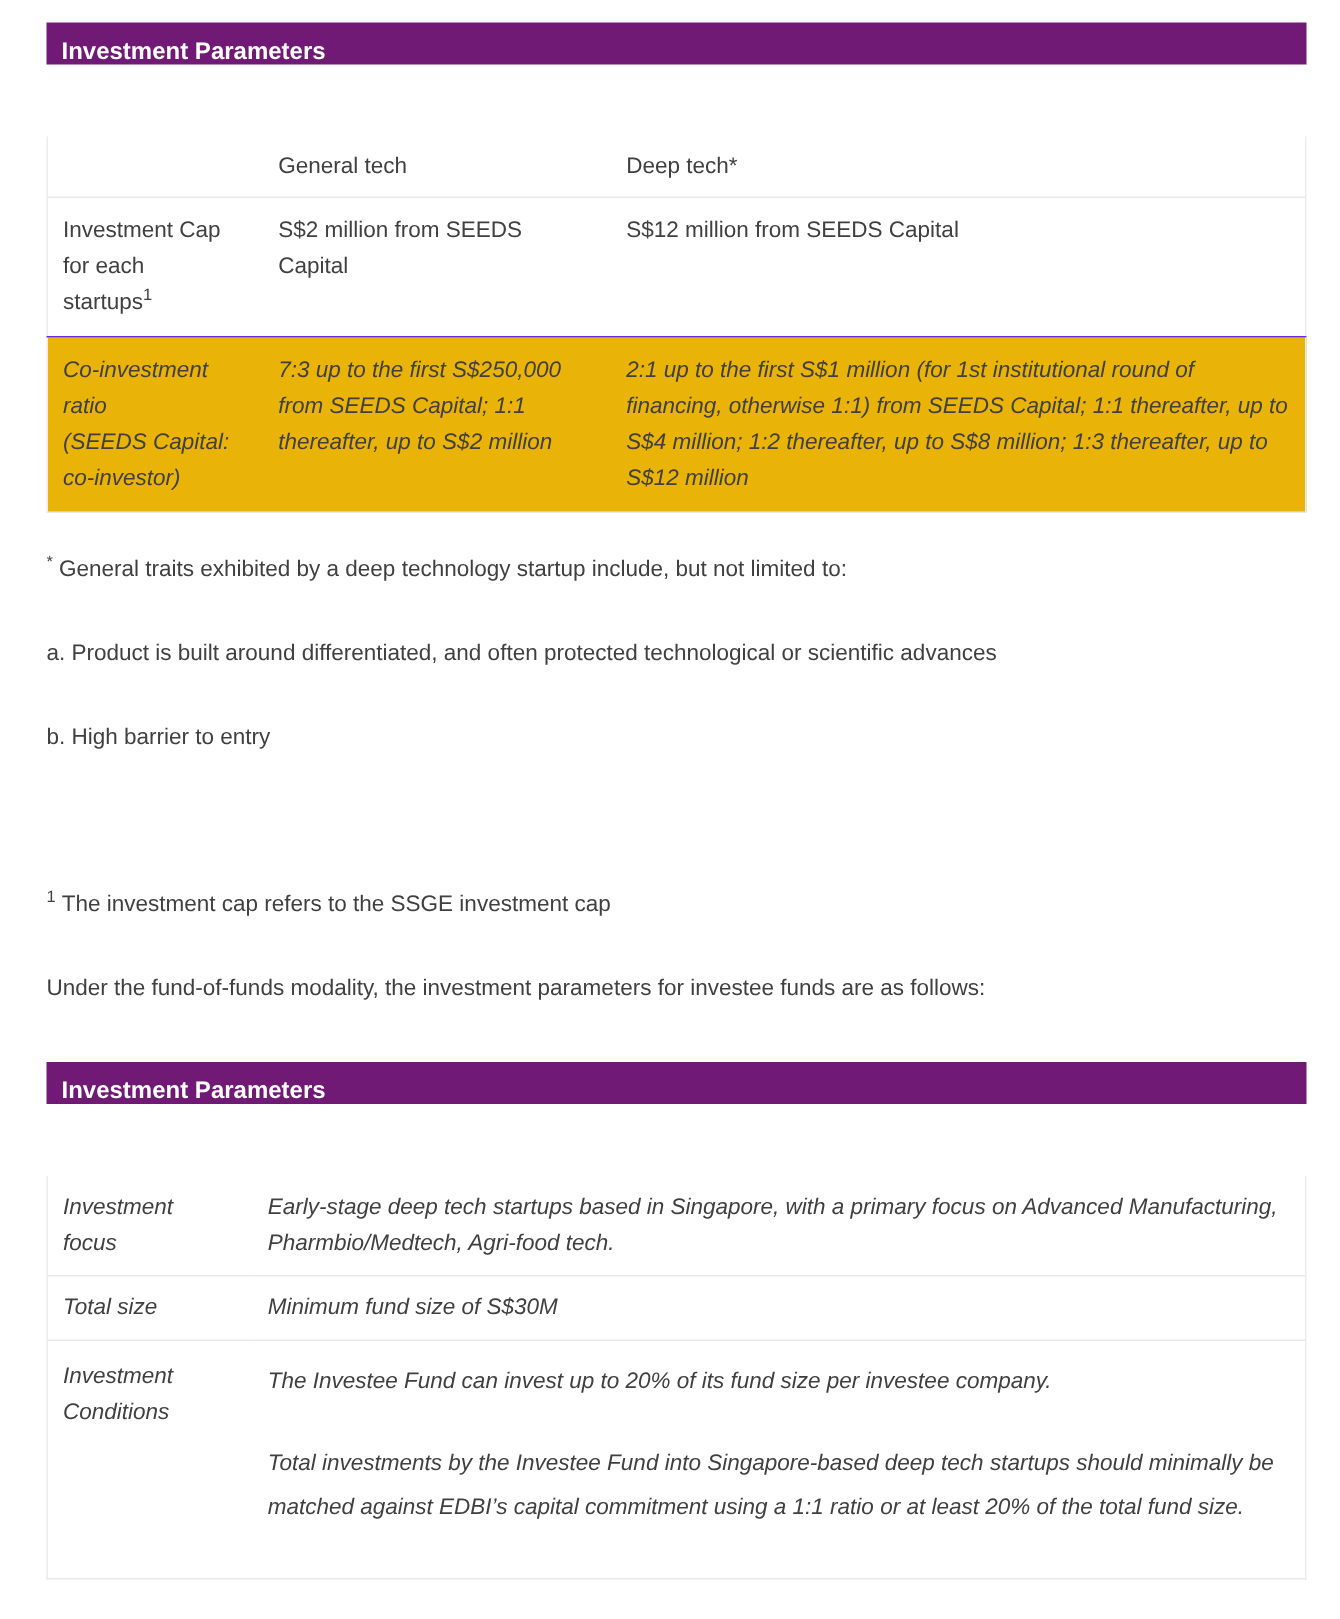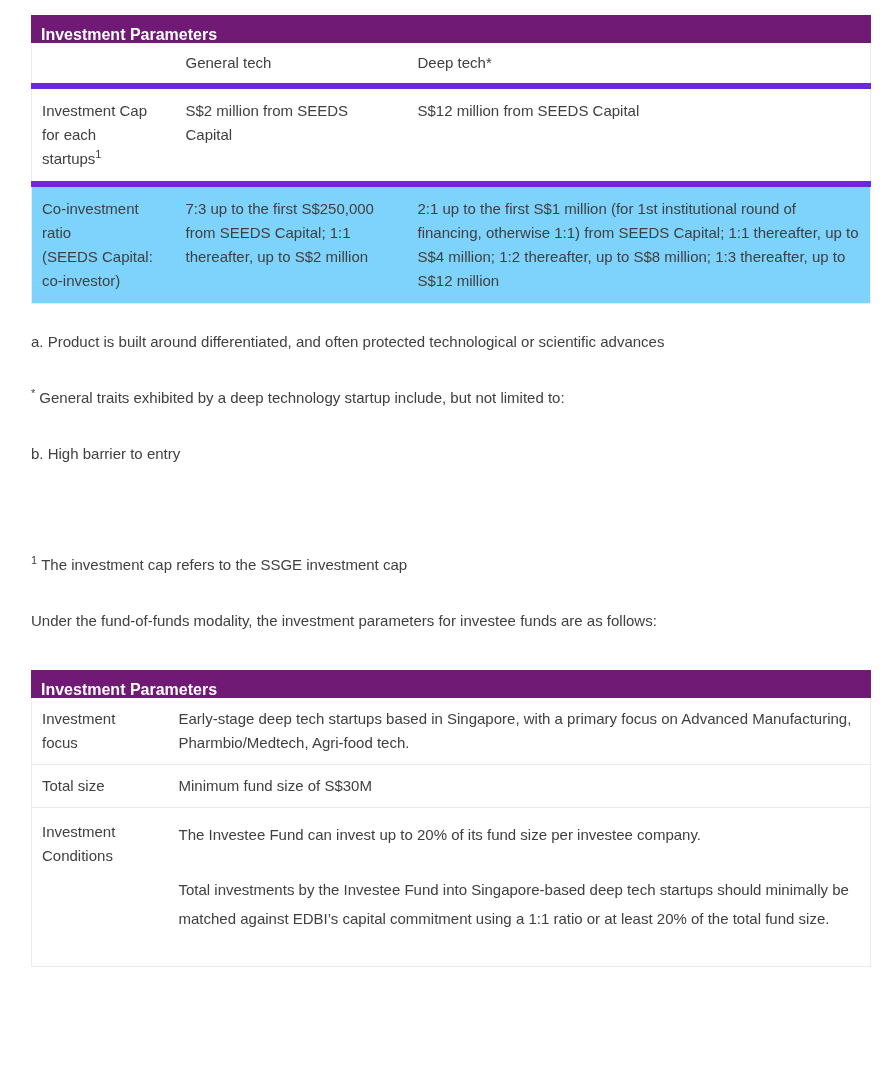--- a/index.html
+++ b/index.html
@@ -42,47 +42,49 @@
   }
   
   .t1 .colhead td {
     padding: 8px 10px;
     border-bottom: 1px solid #e9e9e9;
   }
   .t1, .t2 {
     border-left: 1px solid #ececec;
     border-right: 1px solid #ececec;
     border-bottom: 1px solid #e9e9e9;
+    margin-top: 48px;
   }
   .t1 tbody tr + tr td {
-    border-top: 6px solid #6d28d9;
+    border-top: 1px solid #6d28d9;
   }
   .t1 .striped {
-    background: #7dd3fc;
+    background: #eab308;
+    font-style: italic;
   }
   .label-line { display: block; }
   sup {
     font-size: 11px;
     line-height: 0;
     vertical-align: super;
   }
   
   .notes { margin-top: 26px; }
   .notes p {
     margin: 0 0 33px 0;
     line-height: 23px;
   }
   .note-marker + .note-text { margin-left: 4px; }
   .spacer { height: 55px; }
   .t2-wrap { margin-top: 38px; }
   
   .t2 tbody tr + tr td {
     border-top: 1px solid #e9e9e9;
   }
-  .t2 td { padding: 9px 10px; }
+  .t2 td { padding: 9px 10px; font-style: italic; }
   .t2 .conditions-cell { padding-top: 12px; }
   .t2 .para {
     margin: 0 0 26px 0;
     line-height: 29px;
   }
   .t2 .para:last-child { margin-bottom: 24px; }
   .t2 .single-para { margin: 0; line-height: 24px; }
 </style>
 </head>
 <body>
@@ -122,22 +124,22 @@
             <span class="label-line">co-investor)</span>
           </td>
           <td>7:3 up to the first S$250,000 from SEEDS Capital; 1:1 thereafter, up to S$2 million</td>
           <td>2:1 up to the first S$1 million (for 1st institutional round of financing, otherwise 1:1) from SEEDS Capital; 1:1 thereafter, up to S$4 million; 1:2 thereafter, up to S$8 million; 1:3 thereafter, up to S$12 million</td>
         </tr>
       </tbody>
     </table>
   </div>
 
   <div class="notes">
+    <p><sup class="note-marker">*</sup><span class="note-text">General traits exhibited by a deep technology startup include, but not limited to:</span></p>
     <p>a. Product is built around differentiated, and often protected technological or scientific advances</p>
-    <p><sup class="note-marker">*</sup><span class="note-text">General traits exhibited by a deep technology startup include, but not limited to:</span></p>
     <p>b. High barrier to entry</p>
     <div class="spacer"></div>
     <p><sup class="note-marker">1</sup><span class="note-text">The investment cap refers to the SSGE investment cap</span></p>
     <p>Under the fund-of-funds modality, the investment parameters for investee funds are as follows:</p>
   </div>
 
   <div class="t2-wrap">
     <div class="tbl-titlebar">
       <span>Investment Parameters</span>
     </div>

